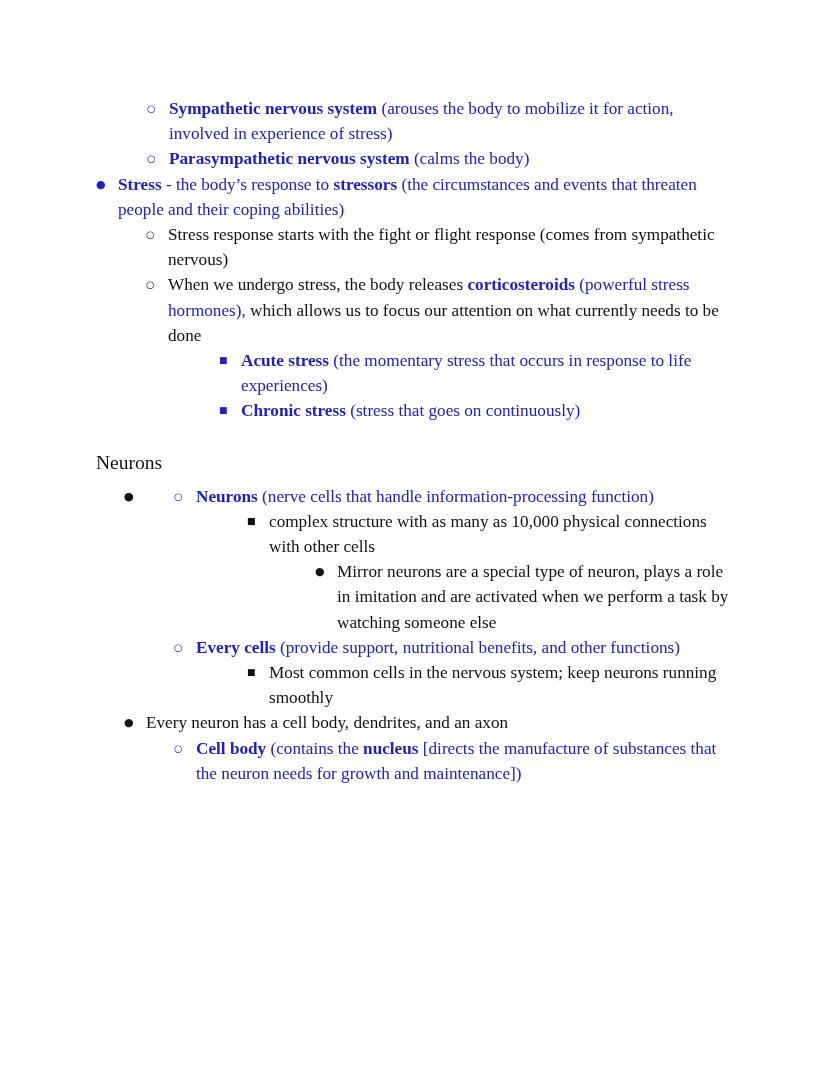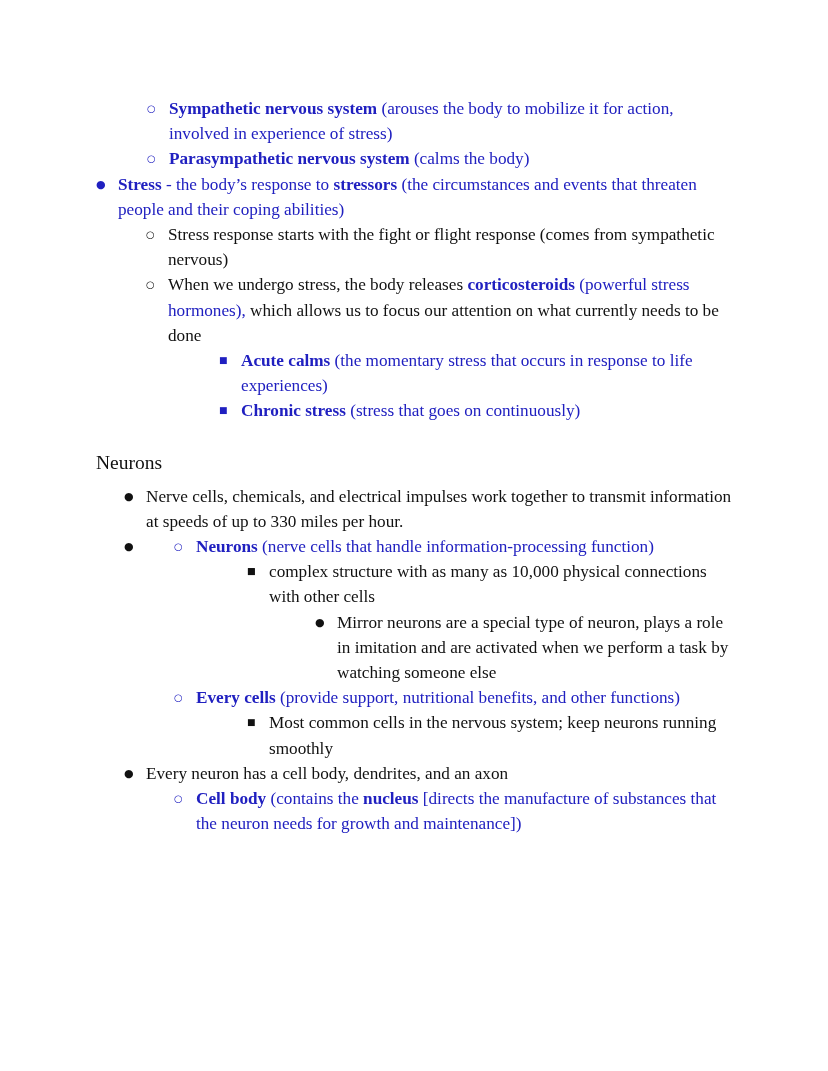--- a/index.html
+++ b/index.html
@@ -110,41 +110,40 @@
             <span class="black">Stress response starts with the fight or flight response (comes from sympathetic nervous)</span>
           </li>
 
           <li class="item">
             <span class="marker circle black">○</span>
             <span class="black">When we undergo stress, the body releases </span><span class="blue b">corticosteroids</span><span class="blue"> (powerful stress hormones),</span><span class="black"> which allows us to focus our attention on what currently needs to be done</span>
 
             <ul class="lvl d2">
               <li class="item">
                 <span class="marker square blue">■</span>
-                <span class="blue b">Acute calms</span><span class="blue"> (the momentary stress that occurs in response to life experiences)</span>
+                <span class="blue b">Acute stress</span><span class="blue"> (the momentary stress that occurs in response to life experiences)</span>
               </li>
               <li class="item">
                 <span class="marker square blue">■</span>
                 <span class="blue b">Chronic stress</span><span class="blue"> (stress that goes on continuously)</span>
               </li>
             </ul>
           </li>
         </ul>
       </li>
     </ul>
 
     <div class="gap-before-heading"></div>
     <h2 class="heading">Neurons</h2>
     <div class="gap-after-heading"></div>
 
     <ul class="lvl d1">
 
       <li class="item">
         <span class="marker disc black">●</span>
-        <span class="black">Nerve cells, chemicals, and electrical impulses work together to transmit information at speeds of up to 330 miles per hour.</span>
       </li>
 
       <li class="item">
         <span class="marker disc black">●</span>
 
         <ul class="lvl d1">
 
           <li class="item">
             <span class="marker circle blue">○</span>
             <span class="blue b">Neurons</span><span class="blue"> (nerve cells that handle information-processing function)</span>

